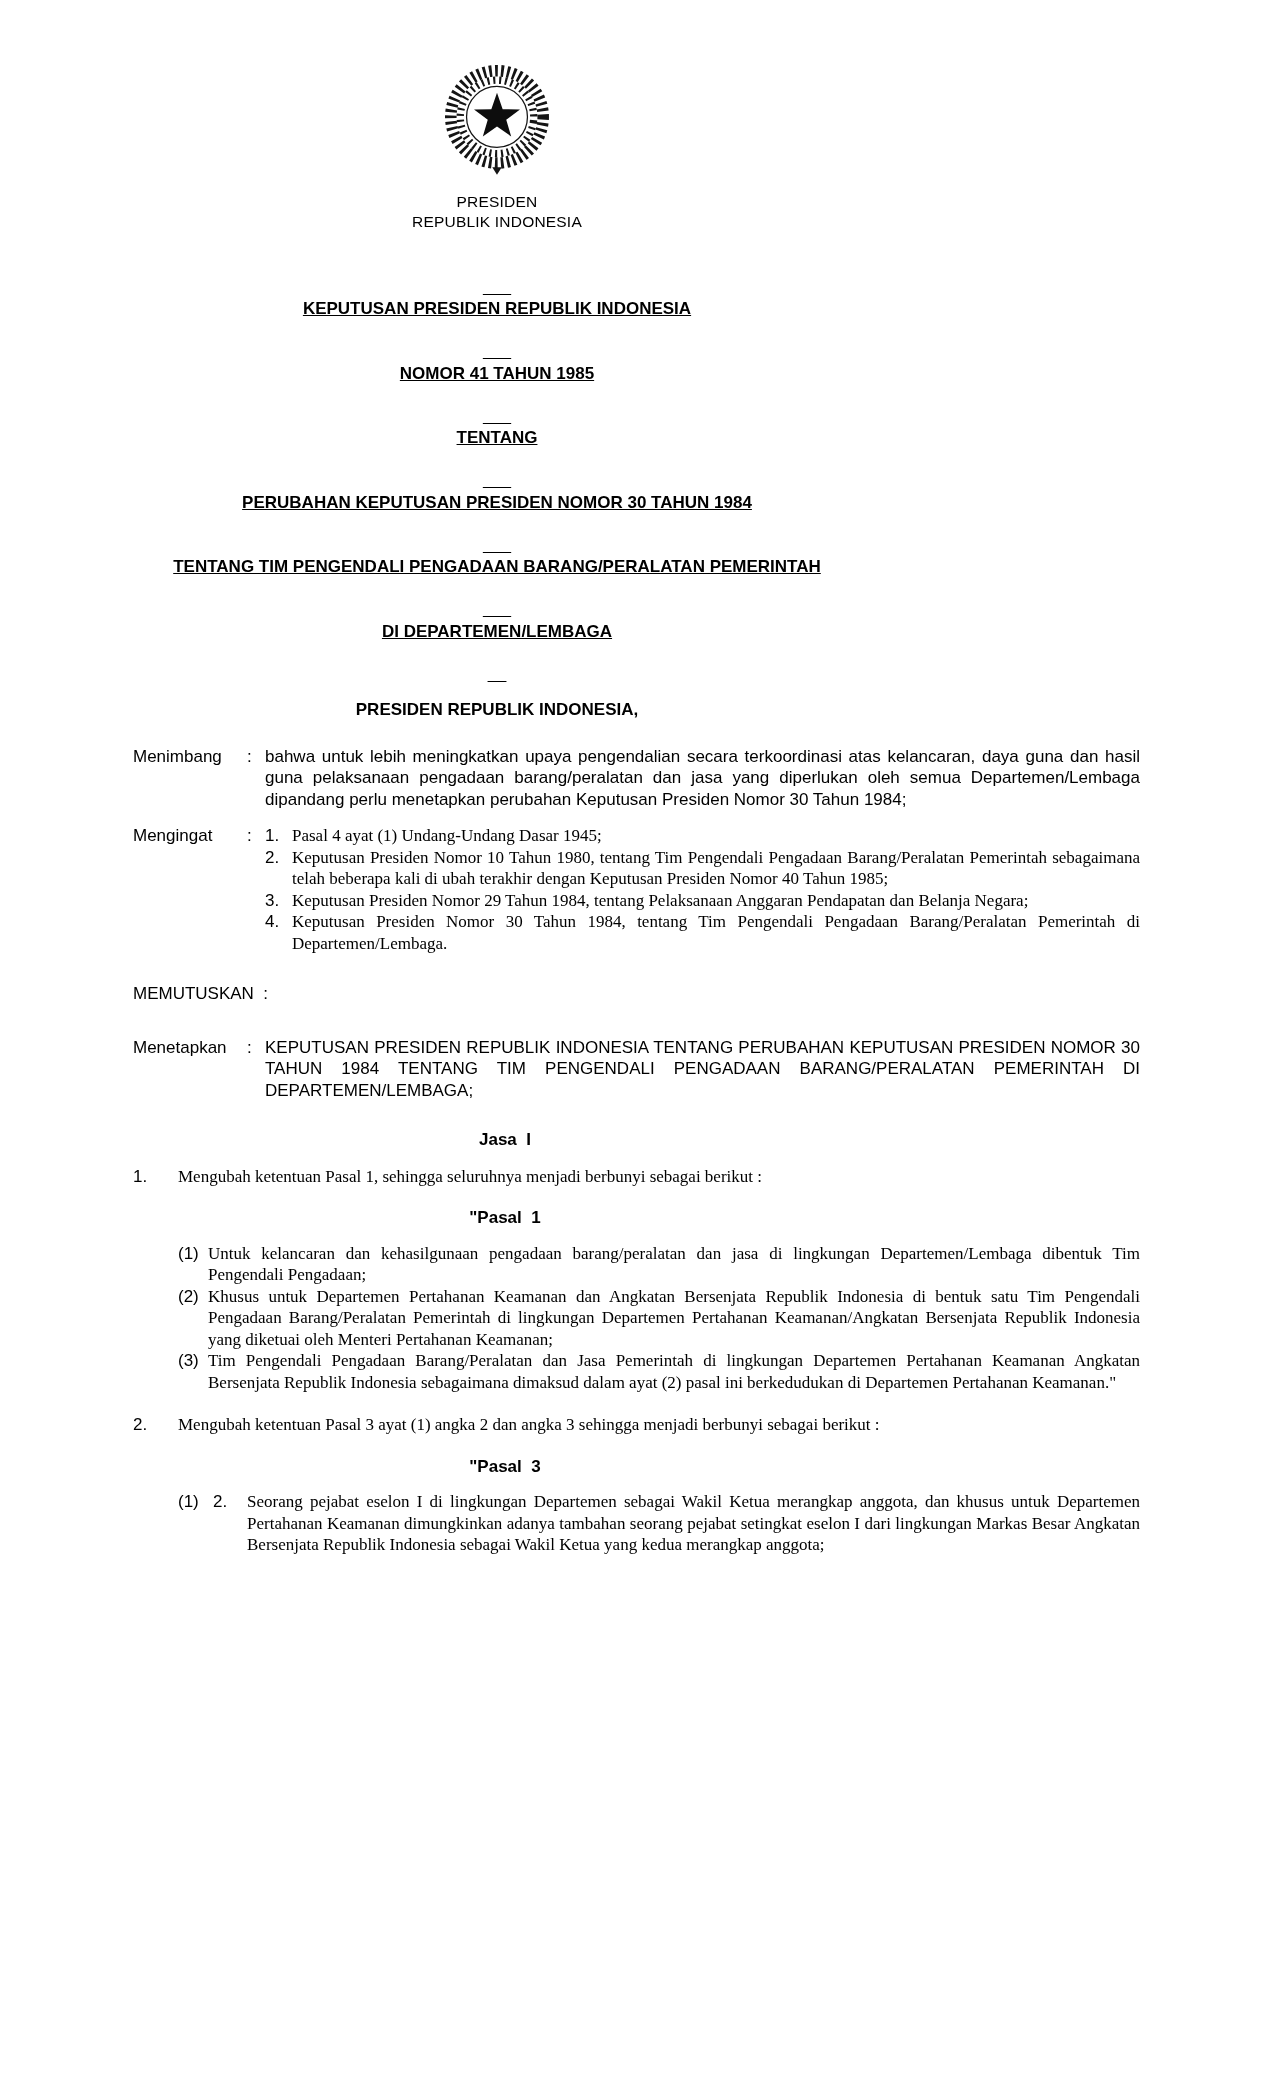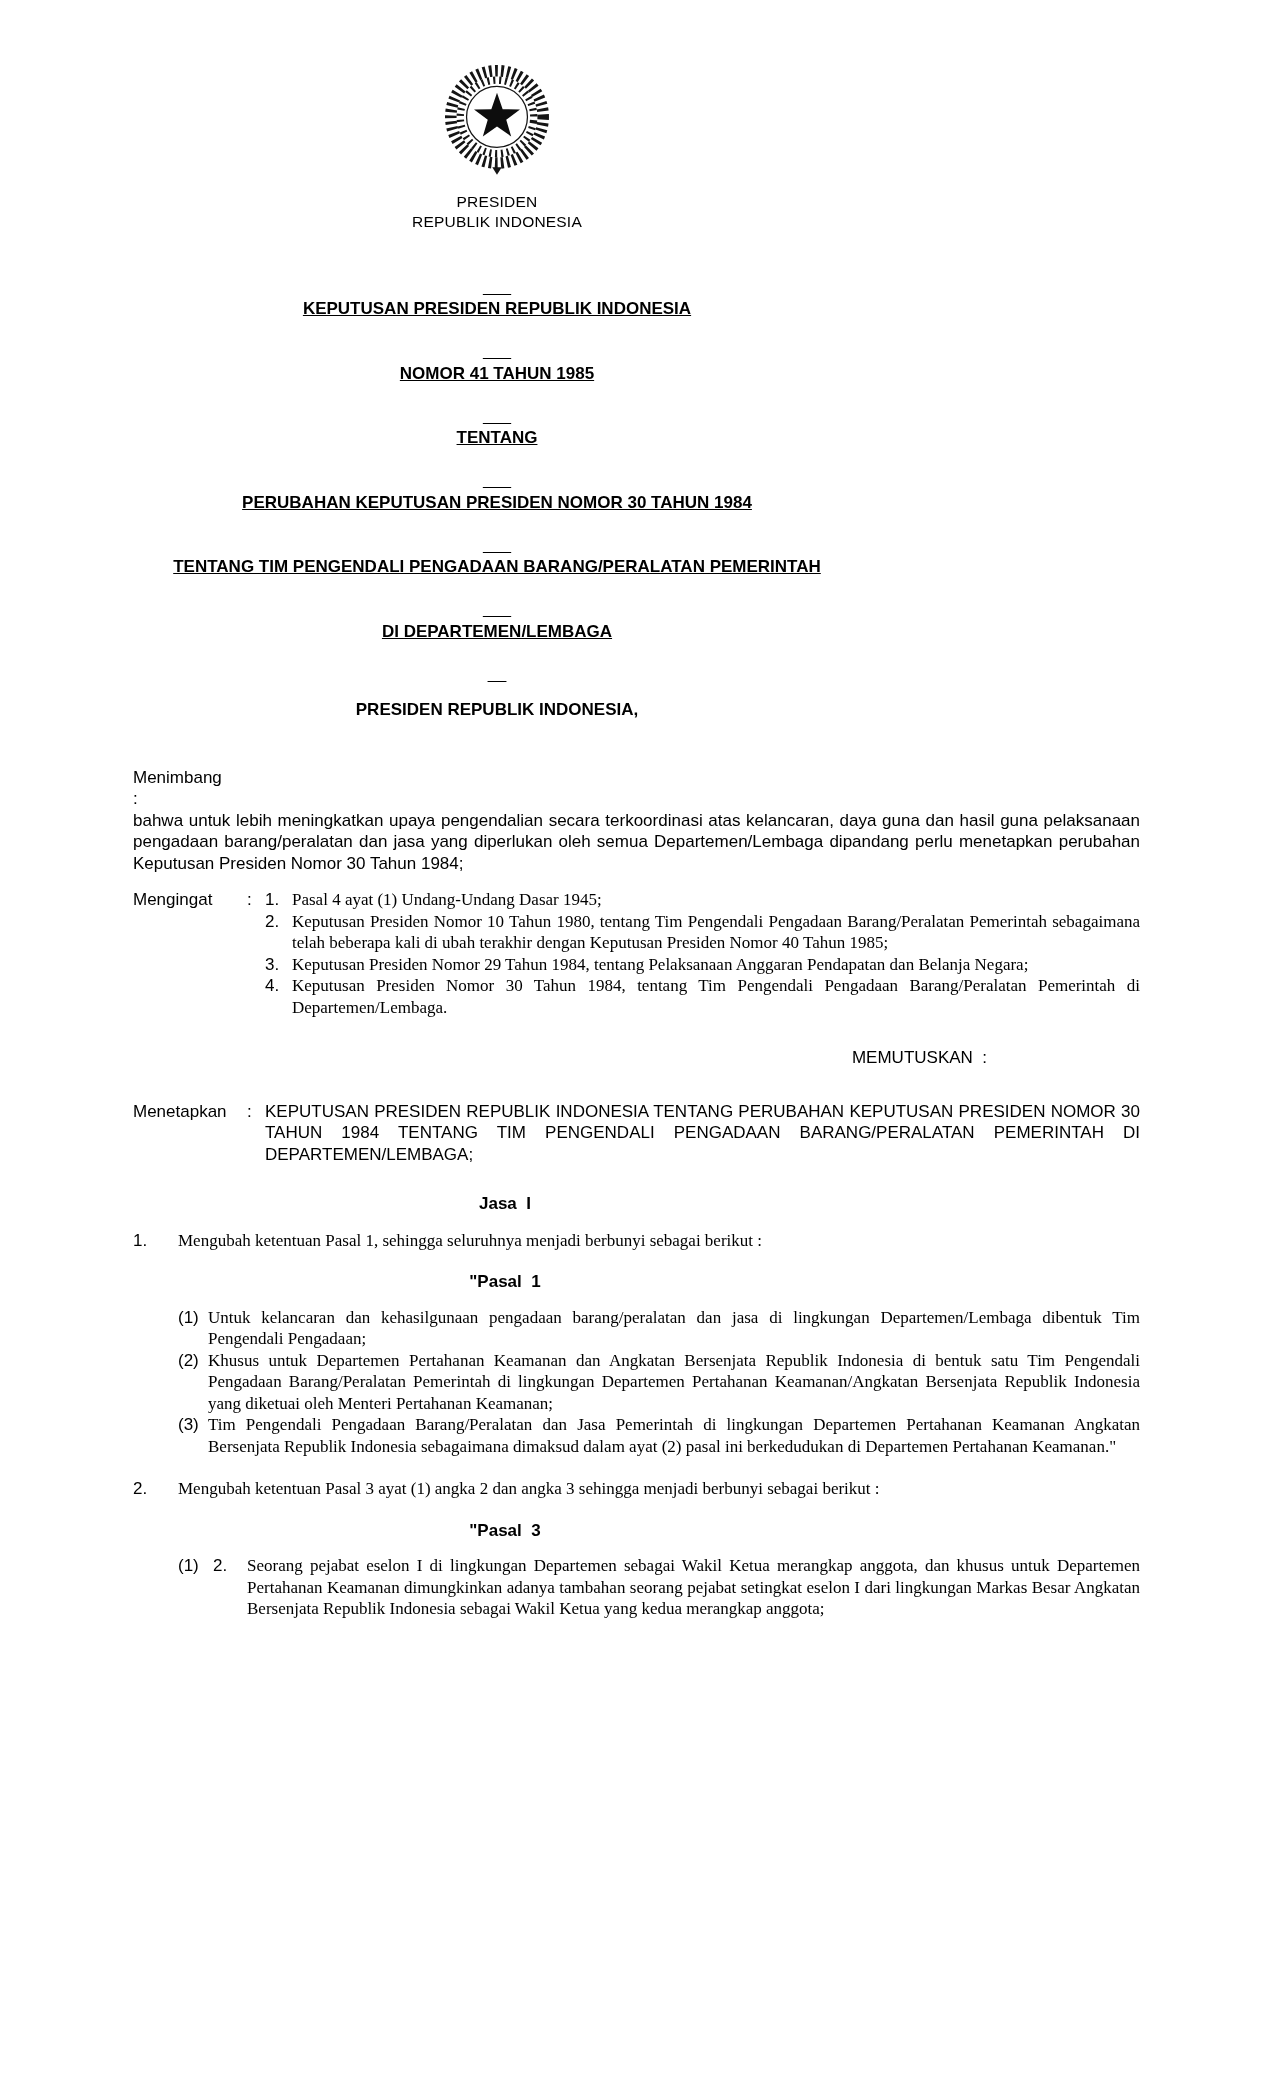--- a/index.html
+++ b/index.html
@@ -43,38 +43,38 @@
     text-decoration: underline;
   }
   .salutation {
     margin-top: 14px;
     font-weight: bold;
   }
   .content {
     padding: 0 135px 0 133px;
   }
   .row { display: flex; }
-  .row-menimbang { margin-top: 46px; flex-direction: column; }
+  .row-menimbang { margin-top: 25px; }
   .row-mengingat { margin-top: 15px; }
   .row-menetapkan { margin-top: 32px; }
   .label { width: 114px; flex-shrink: 0; }
   .colon { width: 18px; flex-shrink: 0; }
   .rbody { flex: 1; }
   .just { text-align: justify; }
   .li { display: flex; }
   .num27 { width: 27px; flex-shrink: 0; }
   .num45 { width: 45px; flex-shrink: 0; }
   .num30 { width: 30px; flex-shrink: 0; }
   .num35 { width: 35px; flex-shrink: 0; }
   .num34 { width: 34px; flex-shrink: 0; }
   .litext { flex: 1; text-align: justify; font-family: Liberation Serif, serif; }
   .memutuskan {
     margin-top: 29px;
     width: 854px;
-    text-align: right;
+    text-align: left;
     white-space: pre-wrap;
   }
   .pasal-heading {
     margin-top: 28px;
     width: 744px;
     text-align: center;
     font-weight: bold;
     white-space: pre-wrap;
   }
   .quote-heading {

